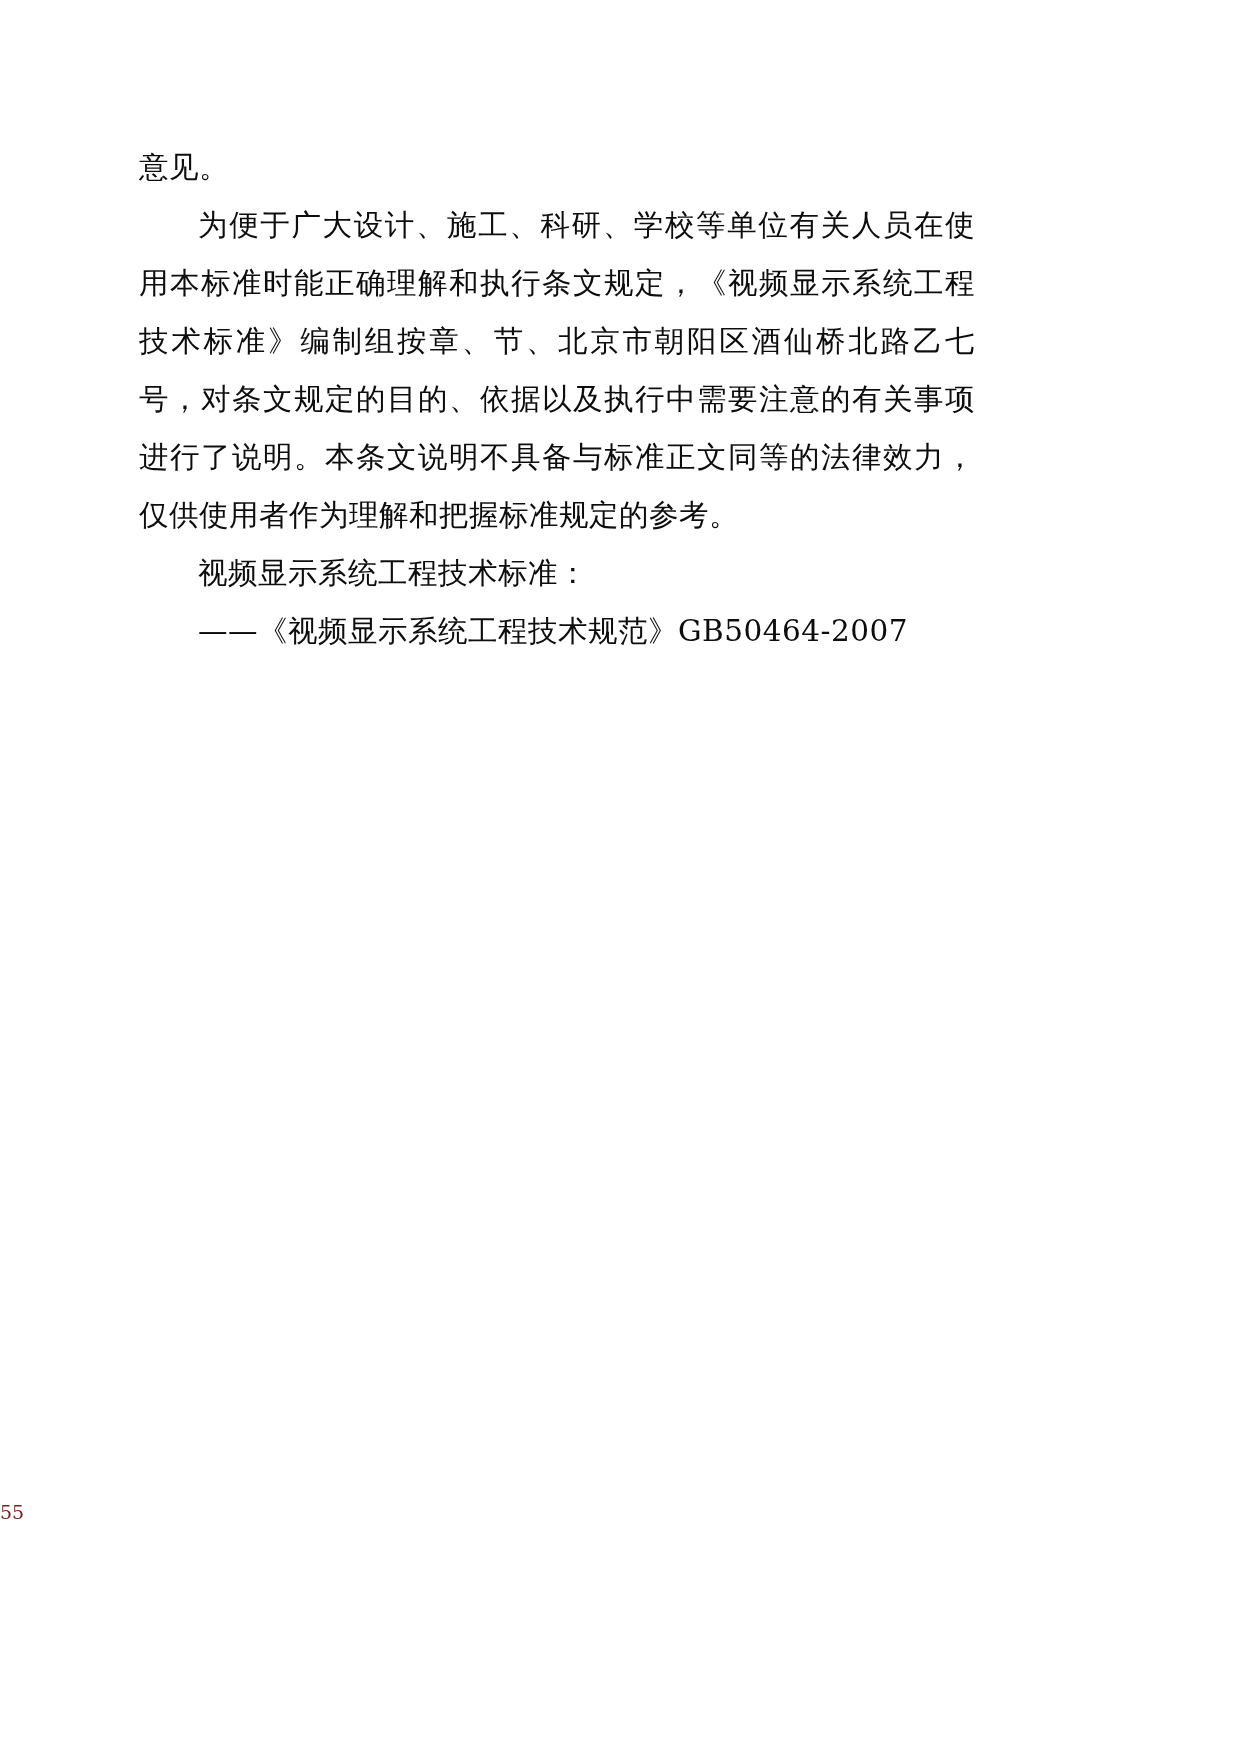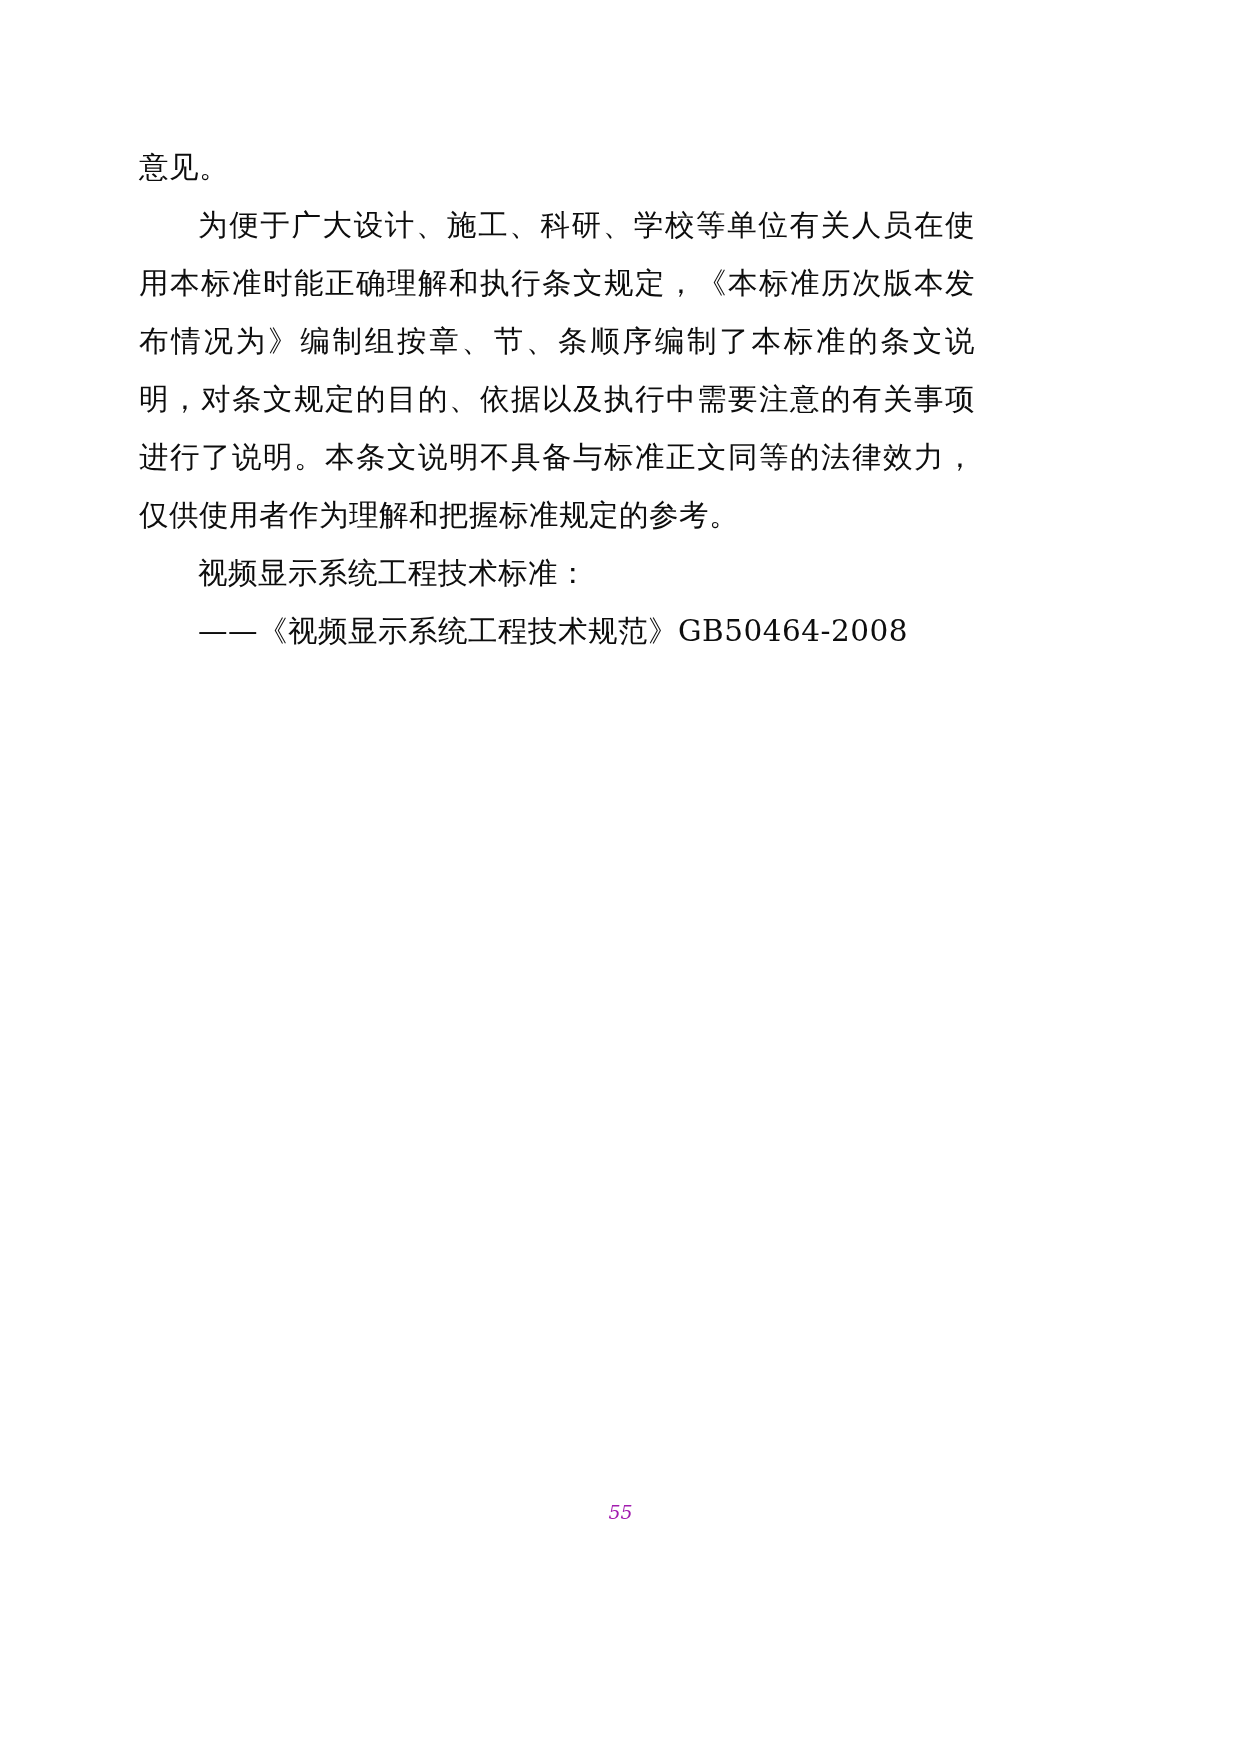--- a/index.html
+++ b/index.html
@@ -36,31 +36,29 @@
     text-indent: 59px;
   }
   .para-gap {
     margin-top: 0px;
   }
   .page-number {
     position: absolute;
     left: 0;
     right: 0;
     top: 1483px;
-    text-align: center;
     font-size: 19px;
     font-family: "DejaVu Serif", "Liberation Serif", serif;
-    color: #a21caf;
-    font-style: italic;
+    color: #7f1d1d;
   }
 </style>
 </head>
 <body>
 
 <div class="page">
   <div class="content">
     <p class="para">意见。</p>
-    <p class="para indent para-gap">为便于广大设计、施工、科研、学校等单位有关人员在使用本标准时能正确理解和执行条文规定，《本标准历次版本发布情况为》编制组按章、节、条顺序编制了本标准的条文说明，对条文规定的目的、依据以及执行中需要注意的有关事项进行了说明。本条文说明不具备与标准正文同等的法律效力，仅供使用者作为理解和把握标准规定的参考。</p>
+    <p class="para indent para-gap">为便于广大设计、施工、科研、学校等单位有关人员在使用本标准时能正确理解和执行条文规定，《视频显示系统工程技术标准》编制组按章、节、北京市朝阳区酒仙桥北路乙七号，对条文规定的目的、依据以及执行中需要注意的有关事项进行了说明。本条文说明不具备与标准正文同等的法律效力，仅供使用者作为理解和把握标准规定的参考。</p>
     <p class="para indent para-gap">视频显示系统工程技术标准：</p>
-    <p class="para indent para-gap">——《视频显示系统工程技术规范》GB50464-2008</p>
+    <p class="para indent para-gap">——《视频显示系统工程技术规范》GB50464-2007</p>
   </div>
   <div class="page-number">55</div>
 </div>
 
 </body></html>

